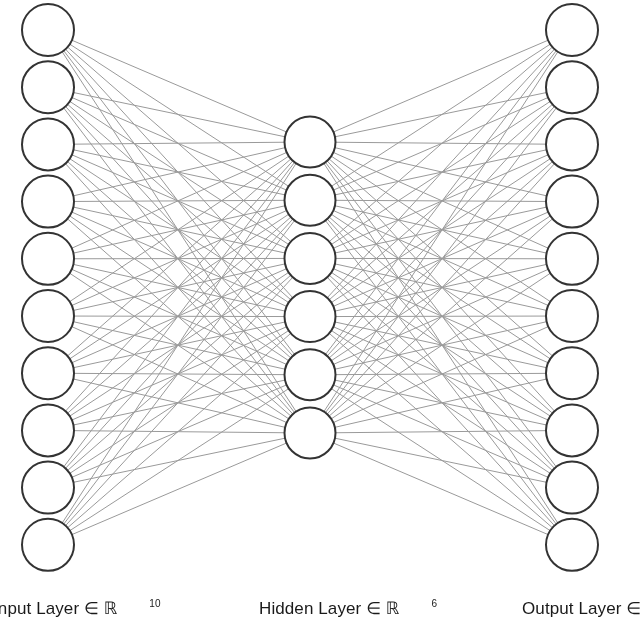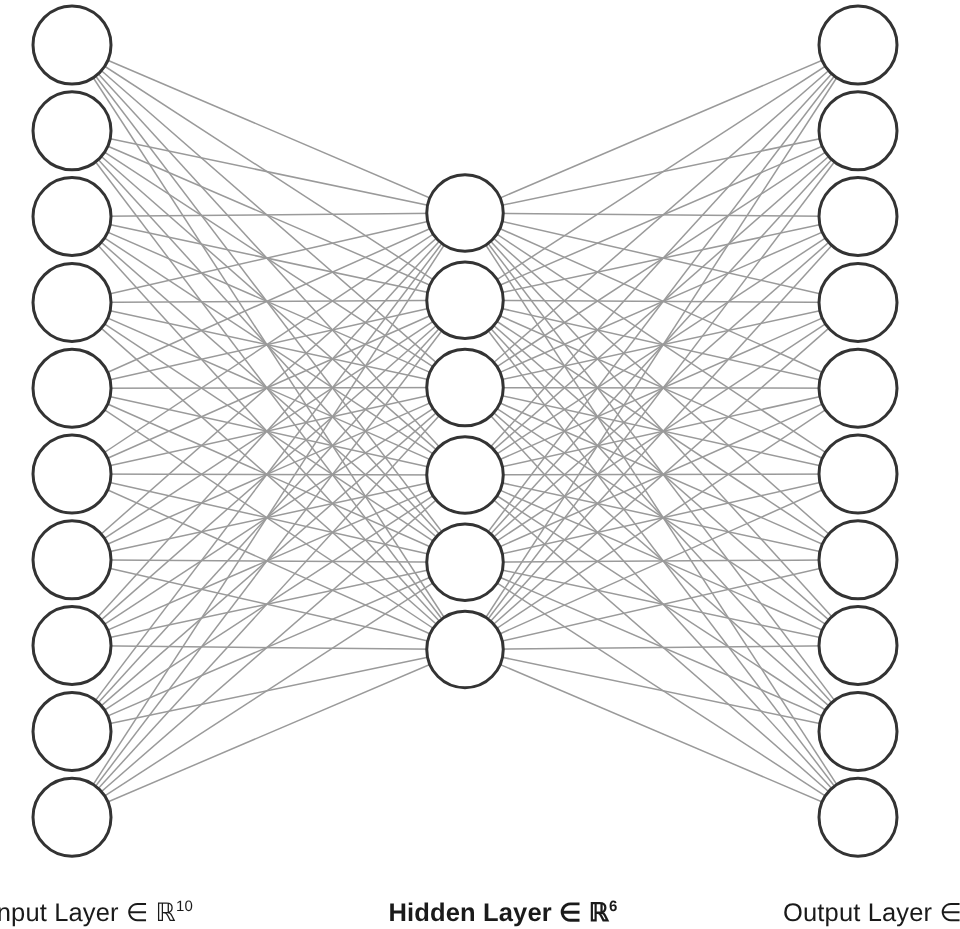--- a/index.html
+++ b/index.html
@@ -42,23 +42,24 @@
     font-size: 17px;
     font-weight: 400;
     color: #1a1a1a;
     letter-spacing: 0.1px;
     line-height: 19px;
   }
   .layer-caption sup {
     font-size: 10px;
     vertical-align: super;
     line-height: 0;
+    margin-left: 32px;
   }
   #caption-input  { left: -7px;  top: 599px; }
-  #caption-hidden { left: 259px; top: 599px; font-weight: bold; }
+  #caption-hidden { left: 259px; top: 599px; }
   #caption-output { left: 522px; top: 599px; }
 </style>
 </head>
 <body>
 
 <div id="diagram-root">
 
   <svg id="network-svg" viewBox="0 0 640 619" xmlns="http://www.w3.org/2000/svg">
     <g id="edges-group">
         <line x1="48" y1="30" x2="310" y2="142" class="edge-line" stroke="#9a9a9a"></line>

